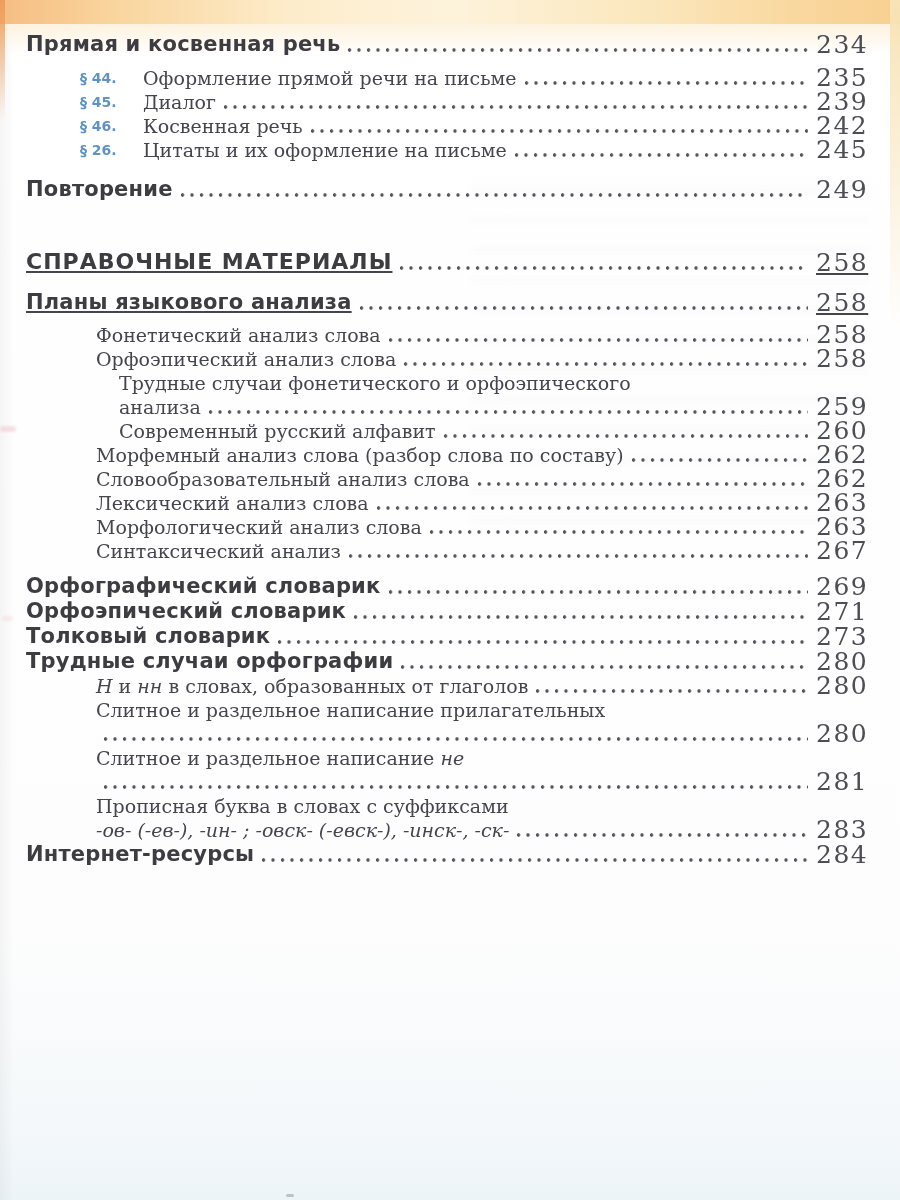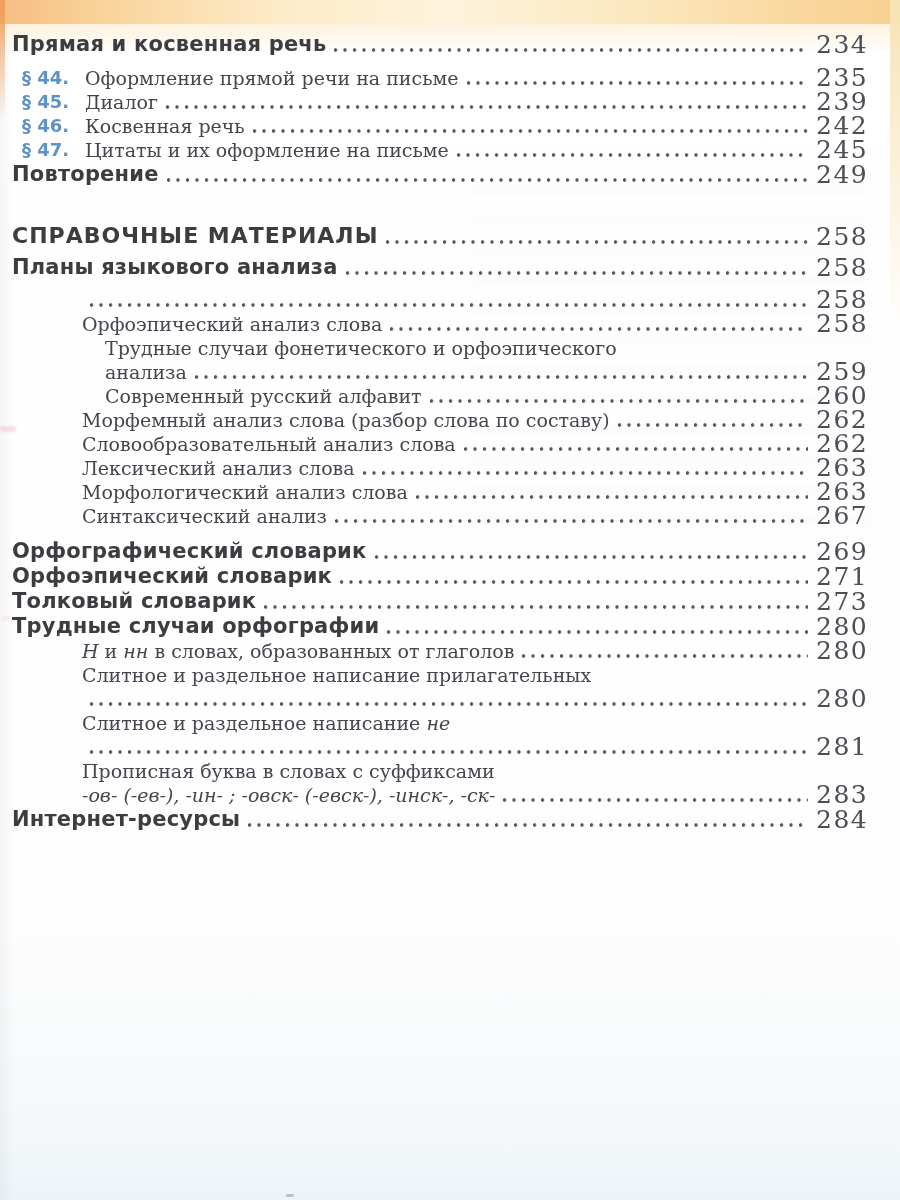--- a/index.html
+++ b/index.html
@@ -37,34 +37,34 @@
   
   .artifact{position:absolute;pointer-events:none;}
   .smudge-1{left:0;top:426px;width:16px;height:6px;background:#f0c3c9;opacity:.5;border-radius:3px;filter:blur(1px);}
   .smudge-2{left:2px;top:616px;width:11px;height:5px;background:#f2cdd2;opacity:.35;border-radius:3px;filter:blur(1px);}
   .bleed{
     left:470px;top:185px;width:400px;height:340px;opacity:.5;filter:blur(2px);
     background:repeating-linear-gradient(180deg,rgba(140,170,140,.055) 0 10px,rgba(0,0,0,0) 10px 30px);
   }
   .bottom-mark{left:286px;top:1194px;width:8px;height:3px;background:#97a2ab;opacity:.6;border-radius:2px;}
 
-  .toc{position:absolute;left:12px;right:32px;top:32px;}
+  .toc{position:absolute;left:26px;right:32px;top:32px;}
   .row{display:flex;align-items:flex-end;color:var(--text,#45454e);}
   .label{white-space:nowrap;}
   .it{font-style:italic;}
 
   .h1 .label, .caps .label{
     font-family:"DejaVu Sans", sans-serif;font-weight:bold;color:var(--heading,#3c3c41);
   }
   .h1{font-size:21px;line-height:25px;letter-spacing:.2px;}
   .caps{font-size:22px;line-height:27px;letter-spacing:1px;}
   .para{font-size:19px;line-height:24px;padding-left:10px;}
   .prefix{
-    font-family:"DejaVu Sans", sans-serif;font-weight:bold;font-size:18px;
-    color:var(--accent-blue,#5f93c5);width:63px;flex:none;white-space:nowrap;
+    font-family:"DejaVu Sans", sans-serif;font-weight:bold;font-size:14px;
+    color:var(--accent-blue,#5f93c5);width:63px;flex:none;white-space:nowrap;margin-left:44px;
   }
   .sub1{font-size:19px;line-height:24px;padding-left:70px;}
   .sub2{font-size:19px;line-height:24px;padding-left:93px;}
 
   .dots{
     flex:1;height:6px;margin:0 8px 4px 7px;
     background-image:radial-gradient(circle at 2.5px 3px,var(--dots,#55555c) 1.45px,rgba(0,0,0,0) 2px);
     background-size:9.5px 6px;background-repeat:repeat-x;background-position:left bottom;
   }
   .page-num{
@@ -103,41 +103,42 @@
       <span class="dots"></span>
       <span class="page-num">239</span>
     </div>
     <div class="row para">
       <span class="prefix">§ 46.</span>
       <span class="label"><span>Косвенная речь</span></span>
       <span class="dots"></span>
       <span class="page-num">242</span>
     </div>
     <div class="row para">
-      <span class="prefix">§ 47.</span>
+      <span class="prefix">§ 26.</span>
       <span class="label"><span>Цитаты и их оформление на письме</span></span>
       <span class="dots"></span>
       <span class="page-num">245</span>
     </div>
-    <div class="row h1" style="">
+    <div class="row h1" style="margin-top: 15px;">
       <span class="label"><span>Повторение</span></span>
       <span class="dots"></span>
       <span class="page-num">249</span>
     </div>
-    <div class="row caps" style="margin-top: 35px;">
+    <div class="row caps" style="margin-top: 46px; text-decoration: underline;">
       <span class="label"><span>СПРАВОЧНЫЕ МАТЕРИАЛЫ</span></span>
       <span class="dots"></span>
       <span class="page-num">258</span>
     </div>
-    <div class="row h1" style="margin-top: 6px;">
+    <div class="row h1" style="margin-top: 15px; text-decoration: underline;">
       <span class="label"><span>Планы языкового анализа</span></span>
       <span class="dots"></span>
       <span class="page-num">258</span>
     </div>
     <div class="row sub1" style="margin-top: 8px;">
+      <span class="label"><span>Фонетический анализ слова</span></span>
       <span class="dots"></span>
       <span class="page-num">258</span>
     </div>
     <div class="row sub1">
       <span class="label"><span>Орфоэпический анализ слова</span></span>
       <span class="dots"></span>
       <span class="page-num">258</span>
     </div>
     <div class="row sub2">
       <span class="label"><span>Трудные случаи фонетического и орфоэпического</span></span>

